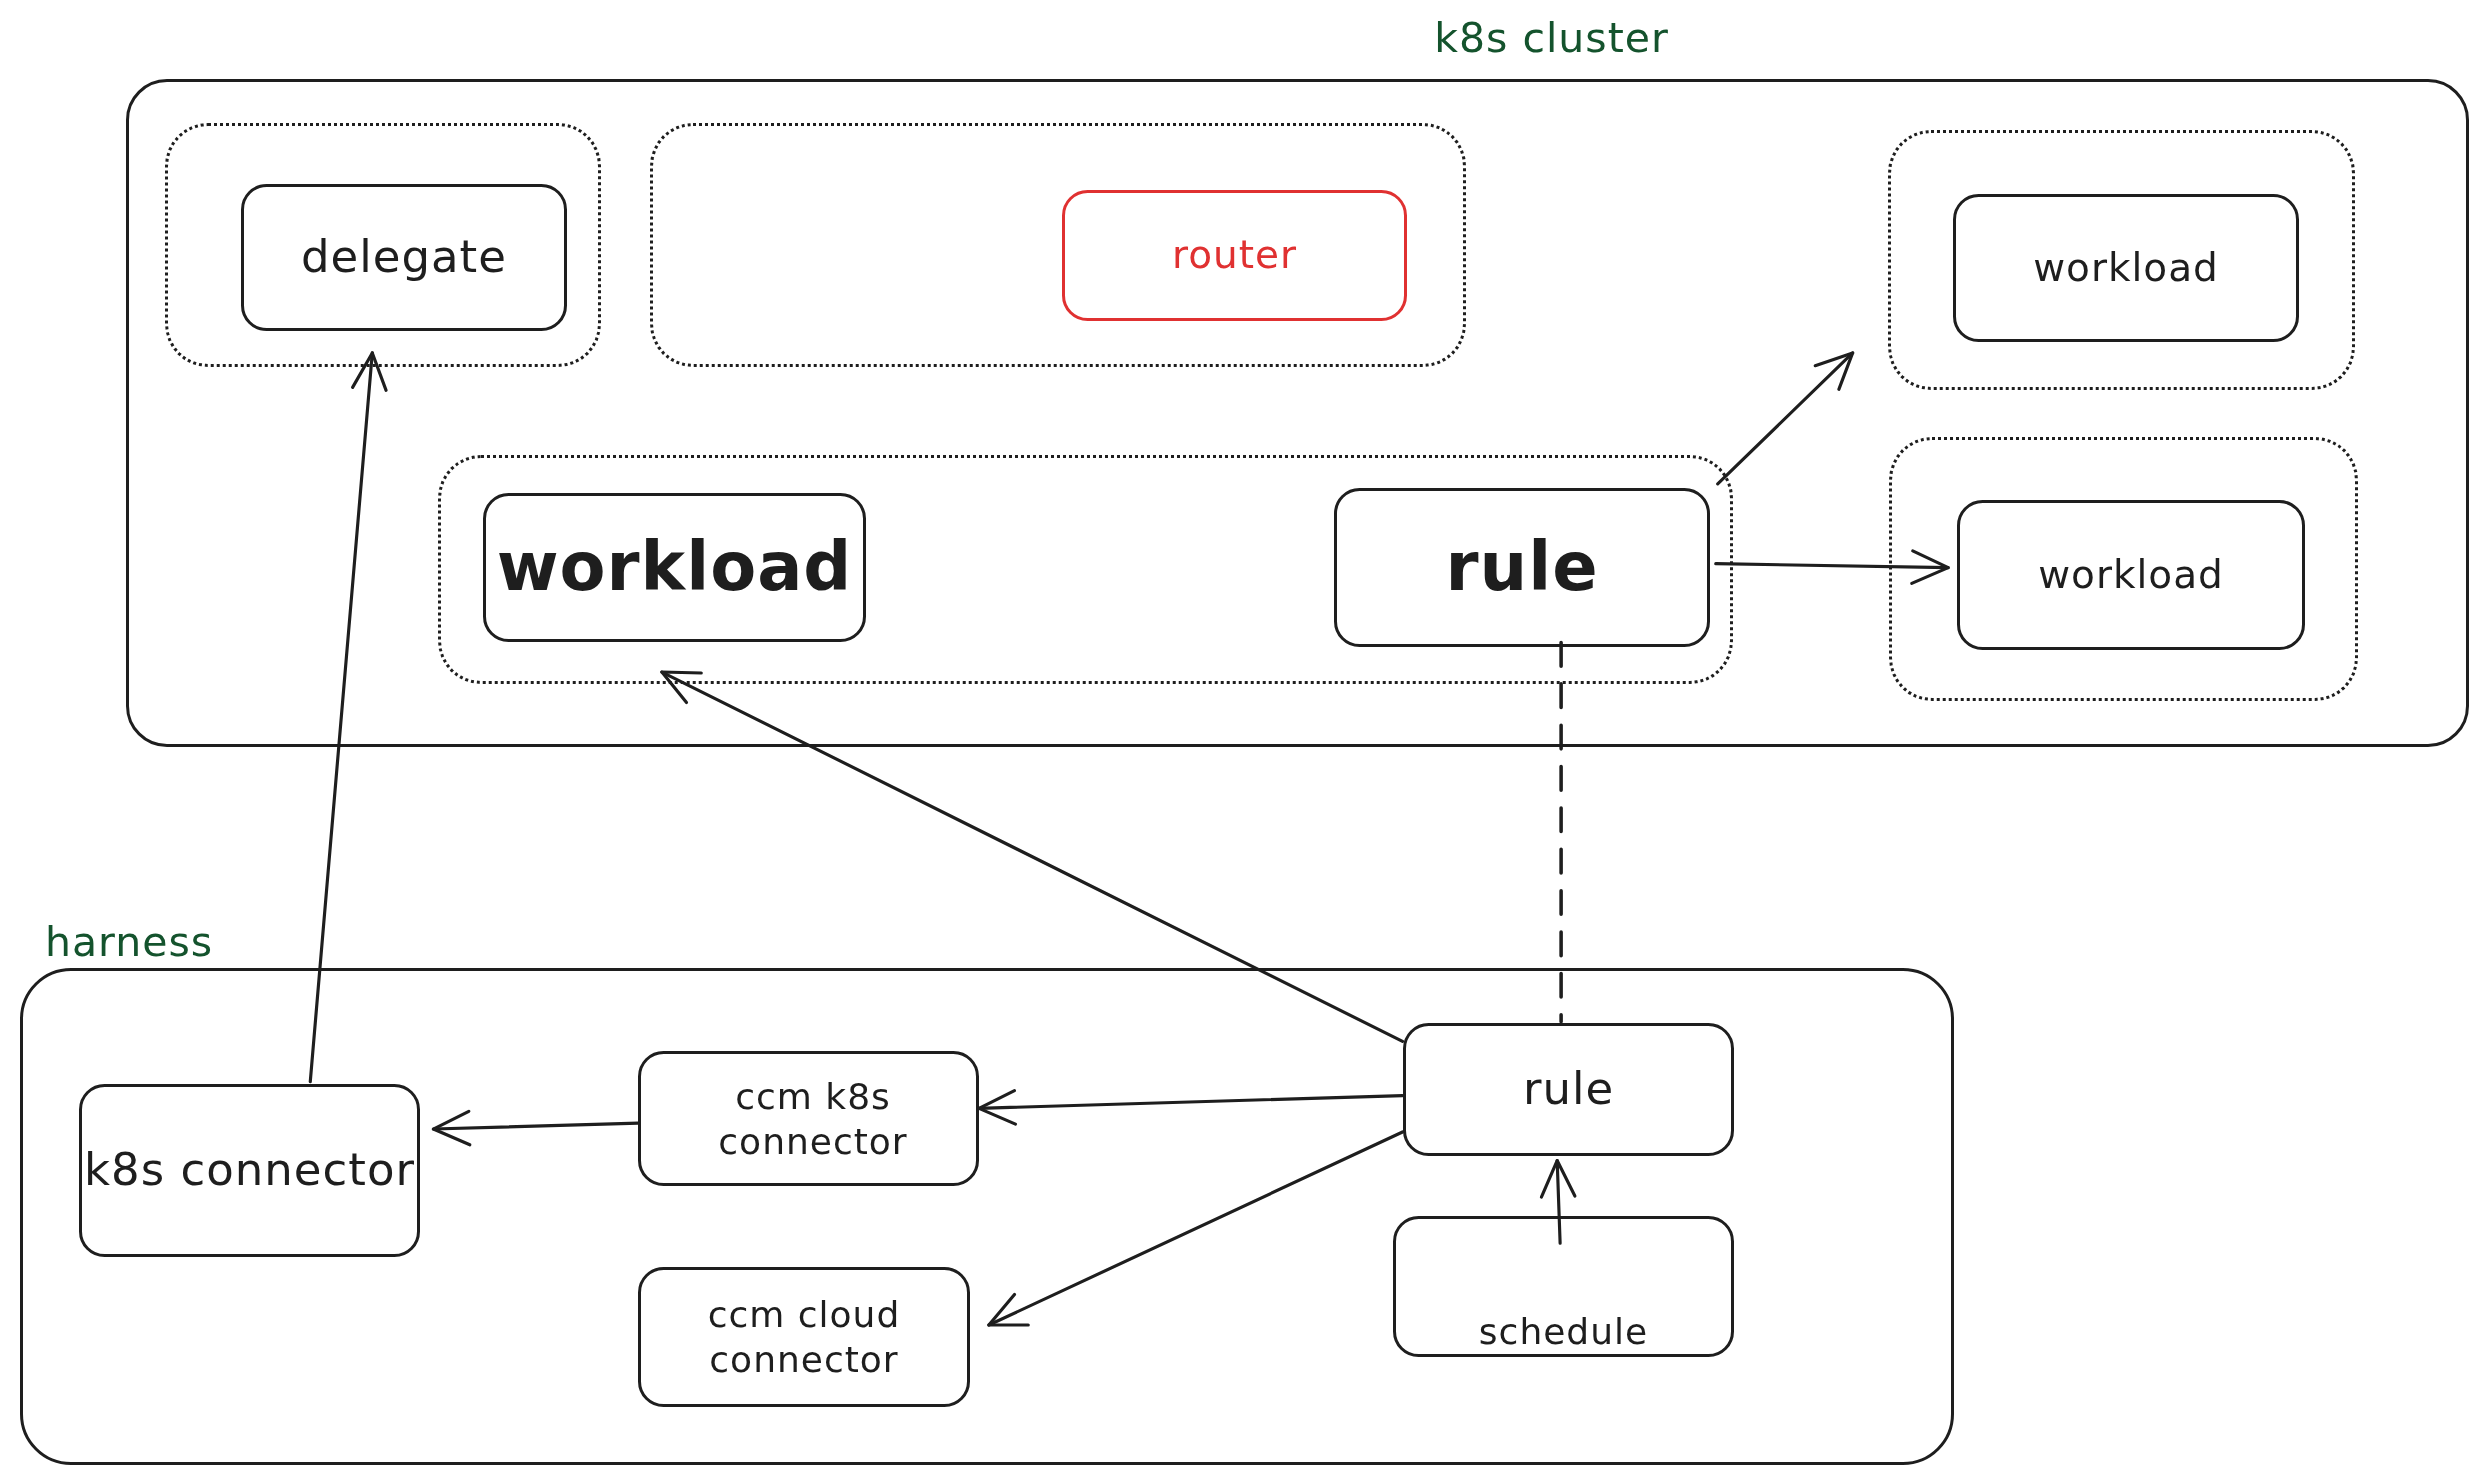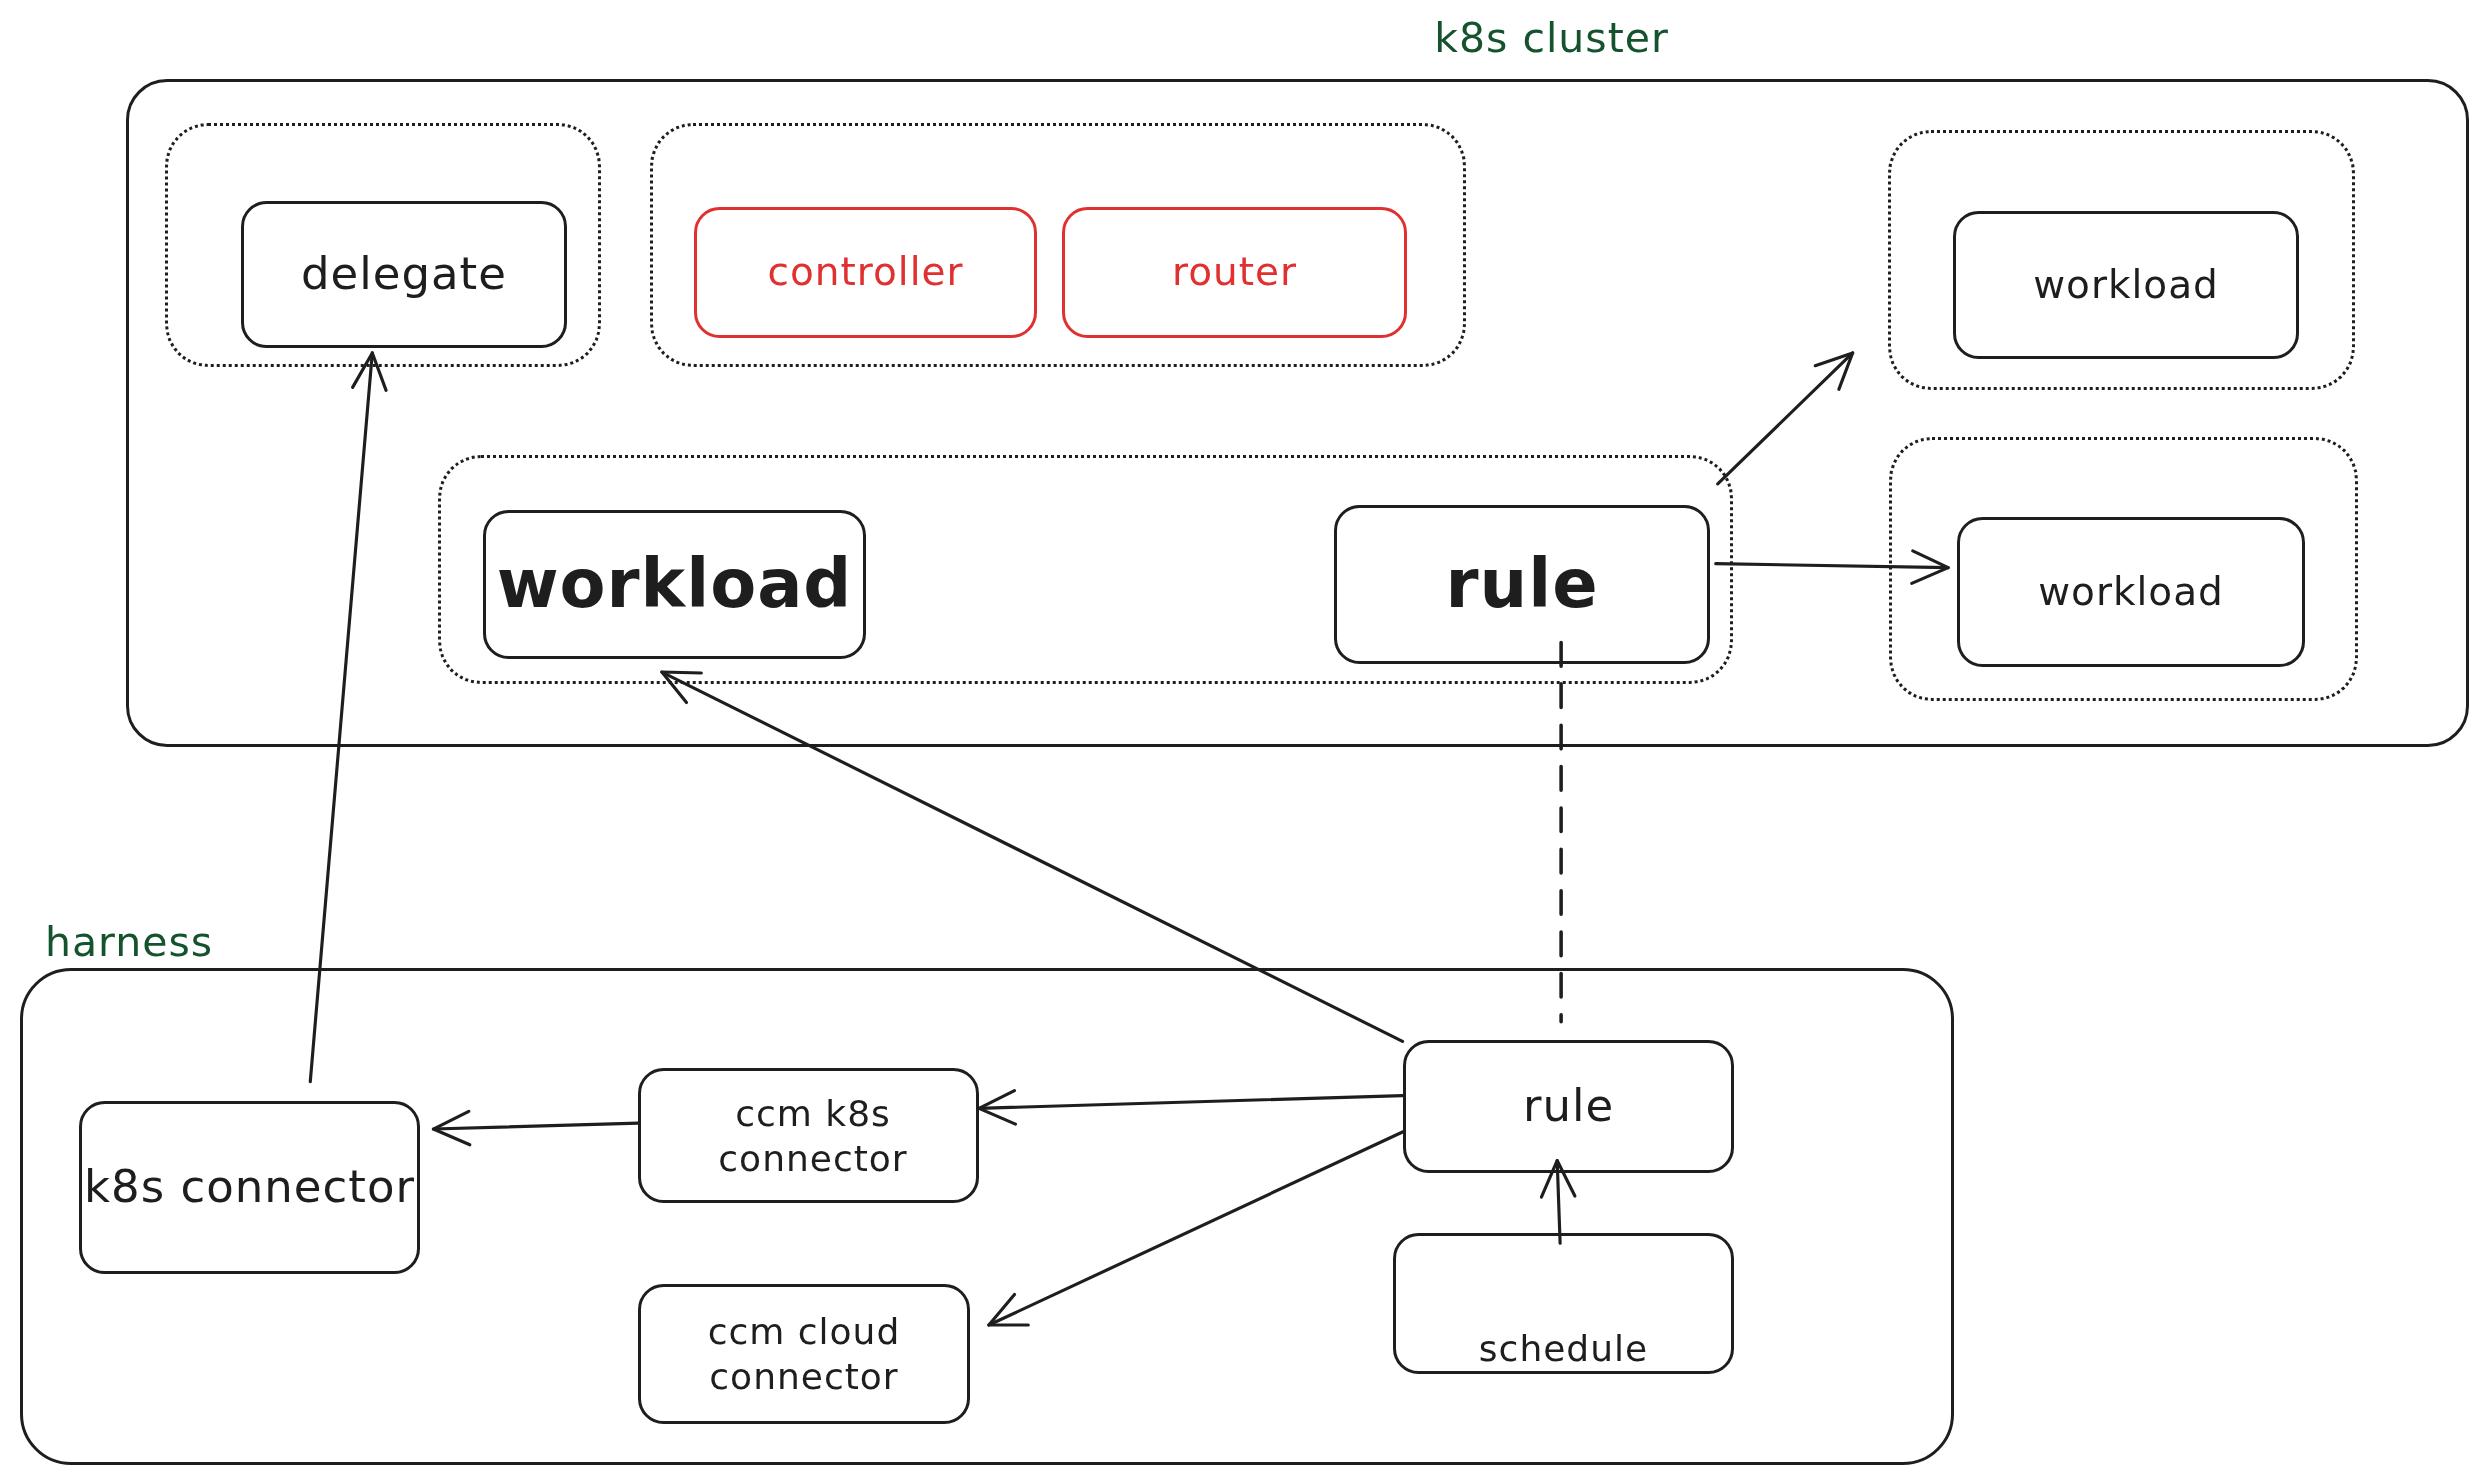--- a/index.html
+++ b/index.html
@@ -40,21 +40,20 @@
     border: 3.4px solid #1e1e1e;
     border-radius: 25.6px;
     background: #ffffff;
     display: flex;
     flex-direction: column;
     align-items: center;
     justify-content: center;
     text-align: center;
     letter-spacing: 1px;
     line-height: 1.25;
-    margin-top: 17px;
   }
   .node span { display: block; }
   .node.red {
     border-color: #e03131;
     color: #e03131;
   }
   .f-big   { font-size: 67px; font-weight: 600; }
   .f-med   { font-size: 45px; }
   .f-std   { font-size: 39px; }
   .f-small { font-size: 36px; }
@@ -91,23 +90,20 @@
   <div class="group" style="left:165px; top:123px; width:430px; height:238px;"></div>
   <div class="group" style="left:650px; top:123px; width:810px; height:238px;"></div>
   <div class="group" style="left:438px; top:455px; width:1289px; height:223px;"></div>
   <div class="group" style="left:1888px; top:130px; width:461px; height:254px;"></div>
   <div class="group" style="left:1889px; top:437px; width:463px; height:258px;"></div>
 
   <div class="node f-med" style="left:241px; top:184px; width:320px; height:141px;">
     <span>delegate</span>
   </div>
 
-  <div class="node red f-std" style="left:694px; top:190px; width:337px; height:125px;">
-    <span>controller</span>
-  </div>
 
   <div class="node red f-std" style="left:1062px; top:190px; width:339px; height:125px;">
     <span>router</span>
   </div>
 
   <div class="node f-big" style="left:483px; top:493px; width:377px; height:143px;">
     <span>workload</span>
   </div>
 
   <div class="node f-big" style="left:1334px; top:488px; width:370px; height:153px;">

